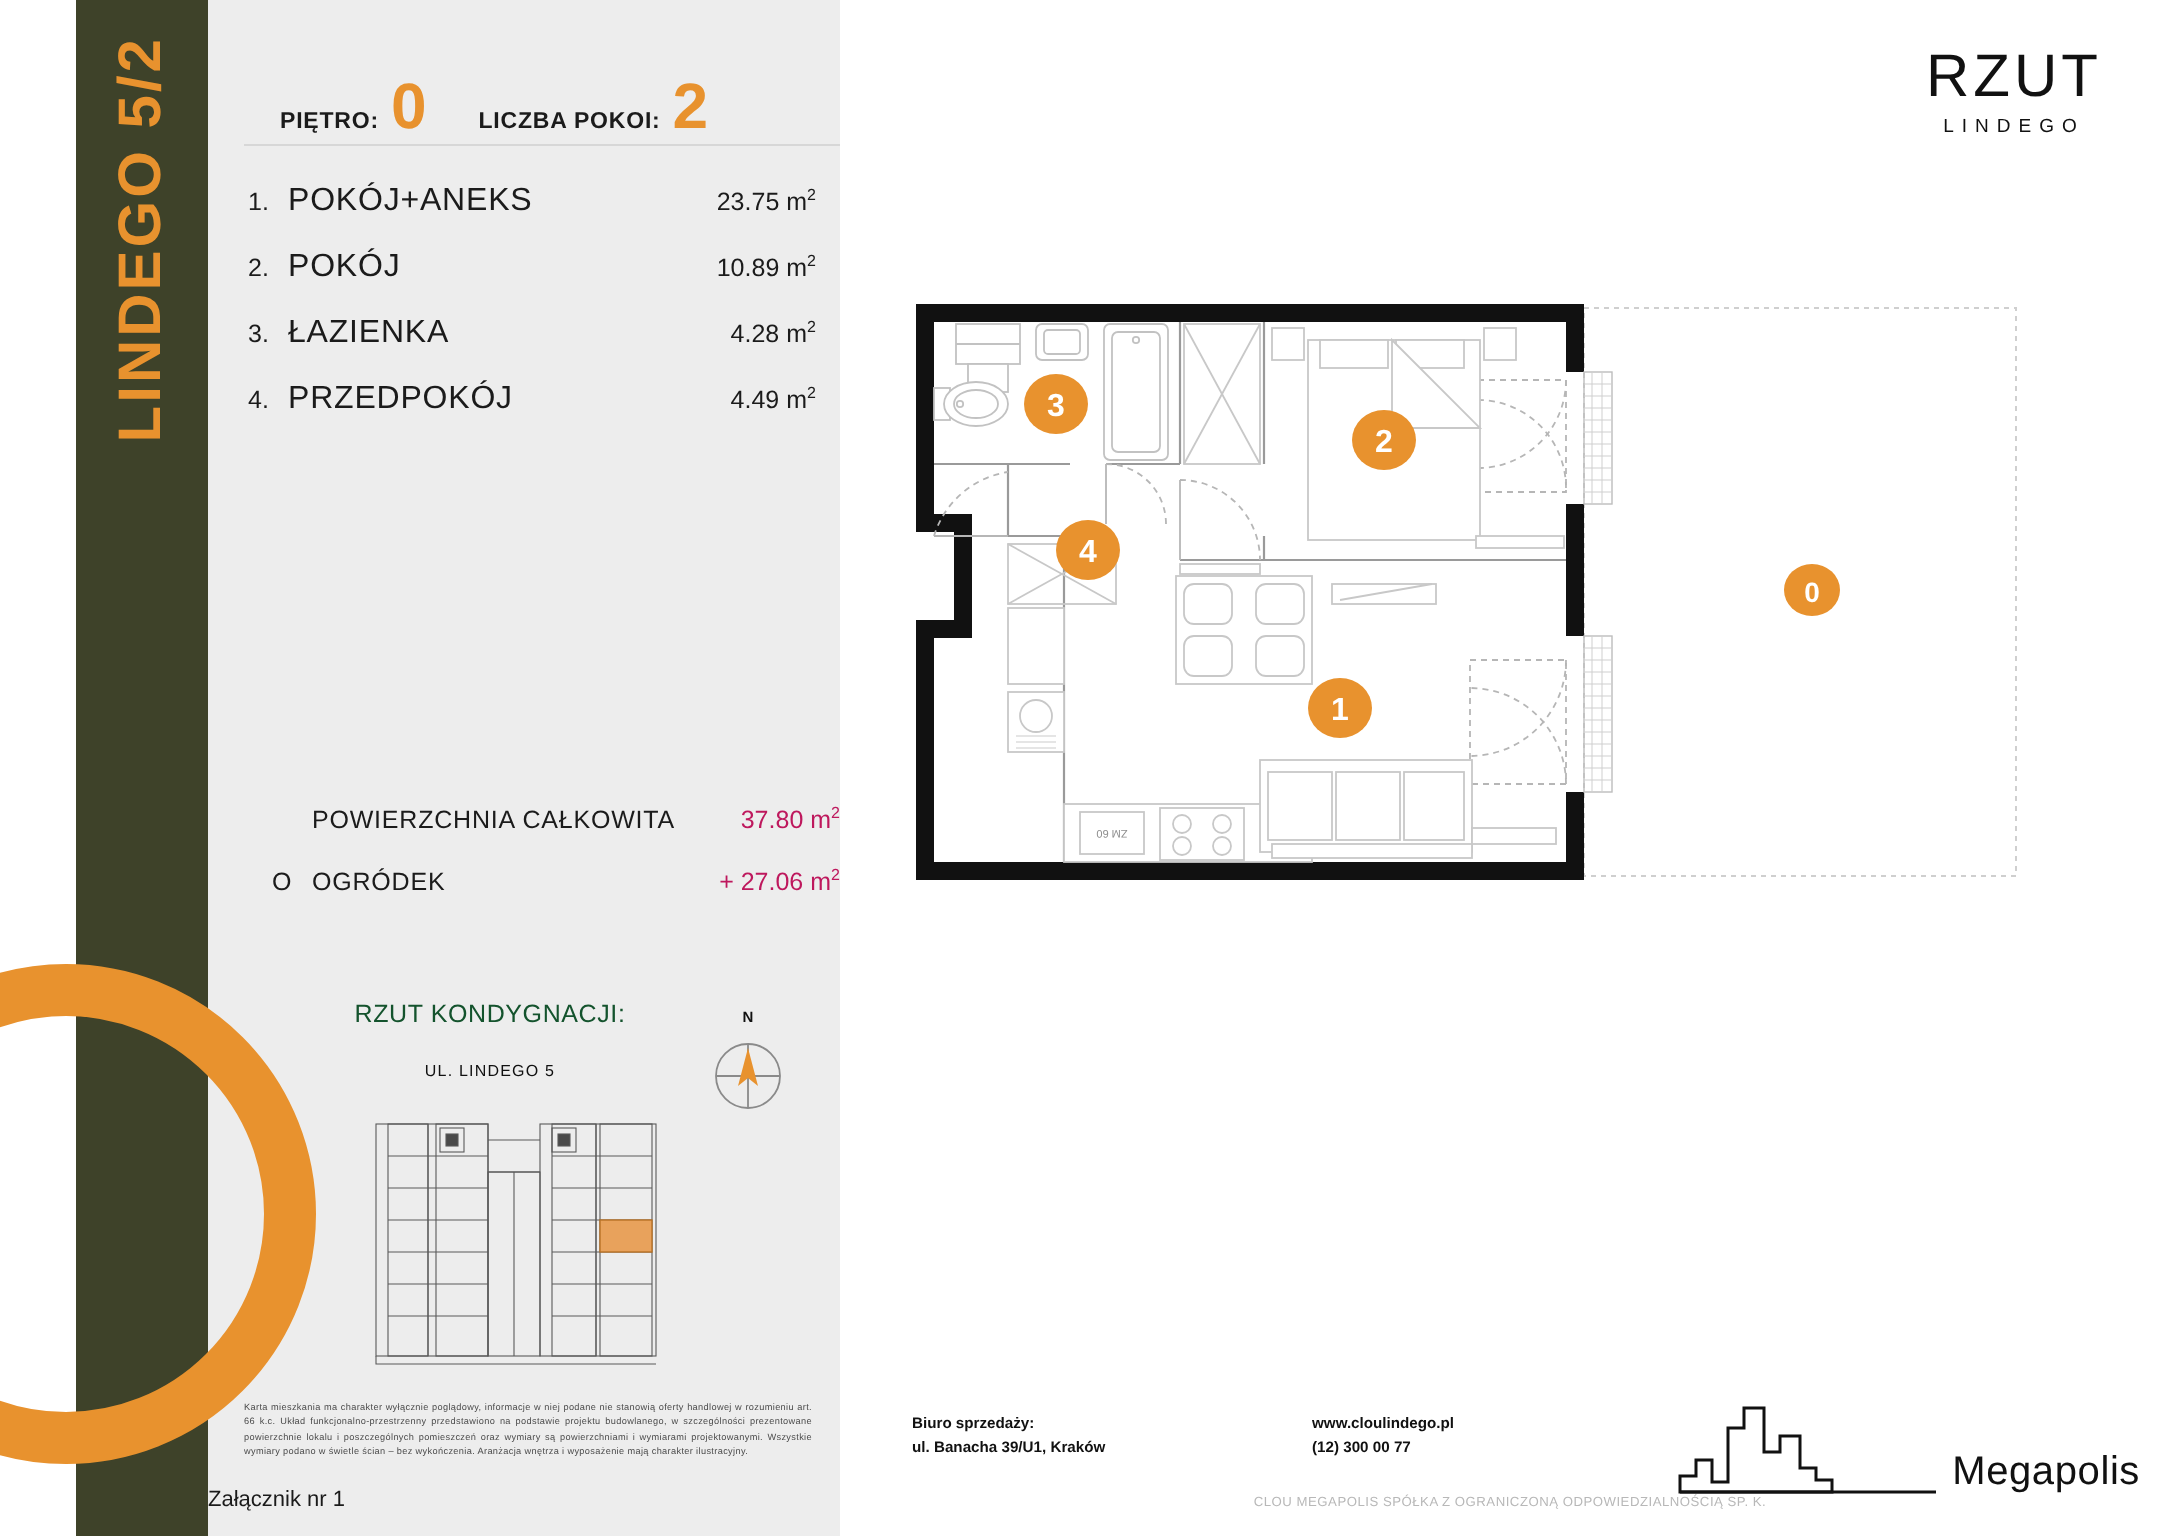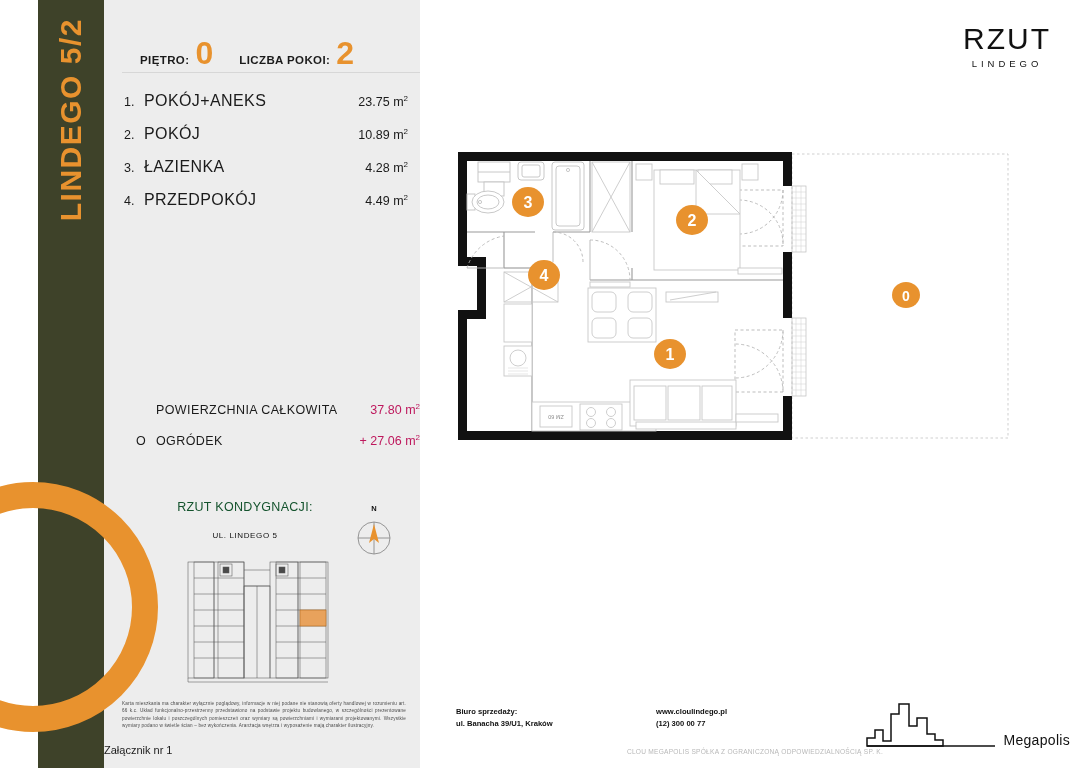--- a/index.html
+++ b/index.html
@@ -266,21 +266,21 @@
     color: #b8b8b8;
     letter-spacing: .25px;
   }
   .mega {
     position: absolute;
     right: 0; top: 0;
     display: flex;
     align-items: flex-end;
   }
   .mega-name {
-    font-size: 14px;
+    font-size: 20px;
     color: #111;
     margin-left: 8px;
     margin-bottom: 4px;
     letter-spacing: .3px;
   }
 </style>
 </head>
 <body>
 
 <div id="page">

